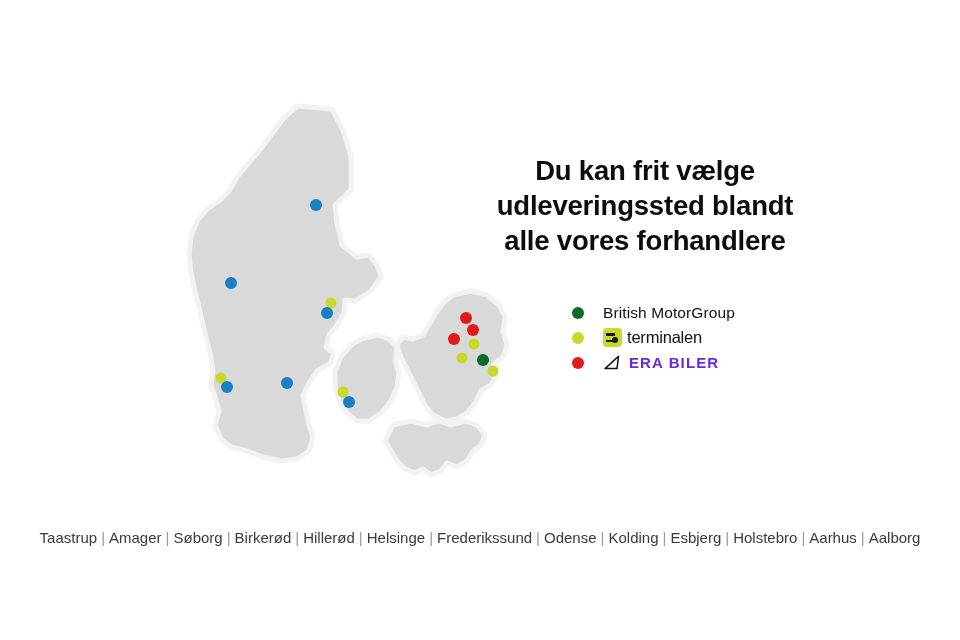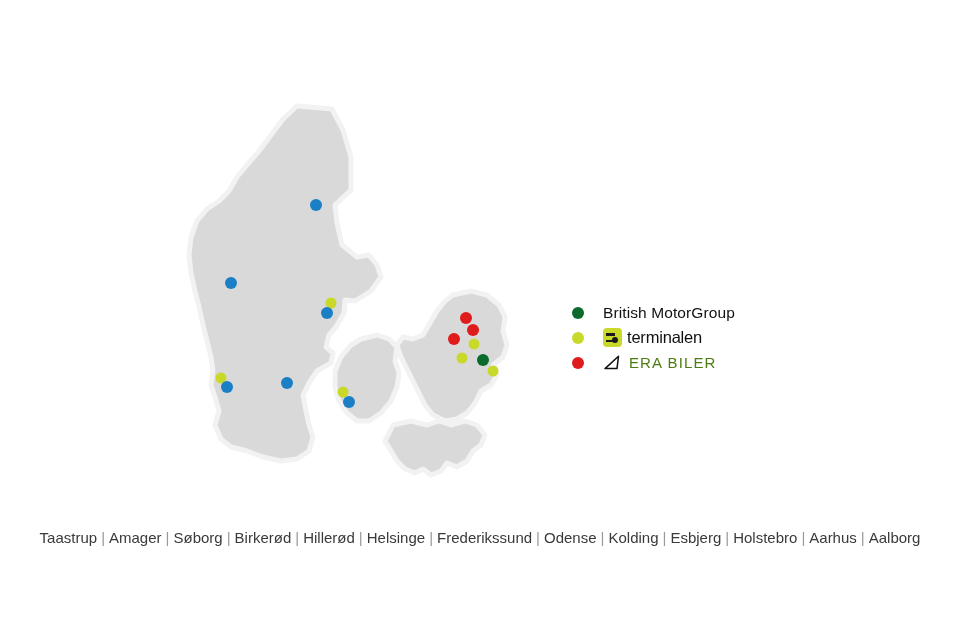--- a/index.html
+++ b/index.html
@@ -108,23 +108,23 @@
     font-size: 16.5px;
     color: #111111;
     letter-spacing: -0.2px;
   }
 
   
   .era-lockup { display: flex; align-items: center; }
   .era-mark { width: 20px; height: 16px; margin-right: 6px; flex: 0 0 20px; }
   .era-text {
     font-size: 15px;
-    font-weight: normal;
+    font-weight: bold;
     letter-spacing: 1.1px;
-    color: #4d7c0f;
+    color: #6d28d9;
     text-align: right;
   }
 
   
   .cities {
     position: absolute;
     left: 0;
     top: 529px;
     width: 960px;
     text-align: center;
@@ -187,20 +187,25 @@
         <circle cx="288" cy="235" r="6" fill="#e01b1b"></circle>
         <circle cx="269" cy="244" r="6" fill="#e01b1b"></circle>
         <circle cx="289" cy="249" r="5.5" fill="#c8d92a"></circle>
         <circle cx="277" cy="263" r="5.5" fill="#c8d92a"></circle>
         <circle cx="298" cy="265" r="6" fill="#0a6b2c"></circle>
         <circle cx="308" cy="276" r="5.5" fill="#c8d92a"></circle>
       </g>
     </svg>
   </div>
 
+  <div class="headline">
+    <span class="hl-line">Du kan frit vælge</span>
+    <span class="hl-line">udleveringssted blandt</span>
+    <span class="hl-line">alle vores forhandlere</span>
+  </div>
 
   <div class="legend">
 
     <div class="legend-row">
       <span class="legend-dot" style="background:#0a6b2c"></span>
       <span class="legend-label">British MotorGroup</span>
     </div>
 
 
     <div class="legend-row">

